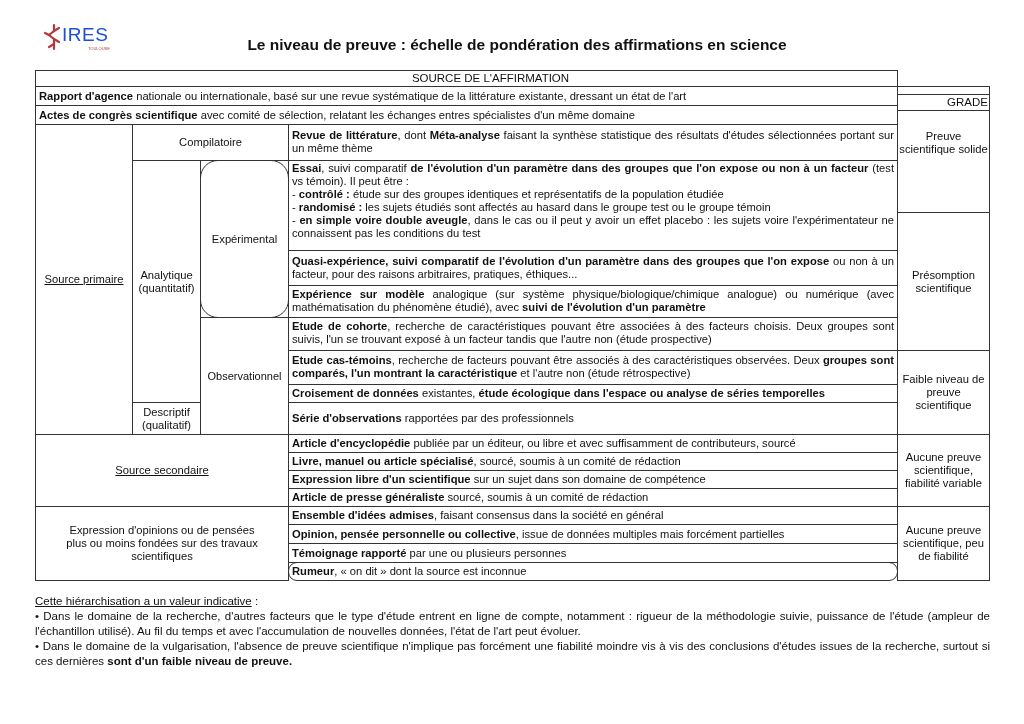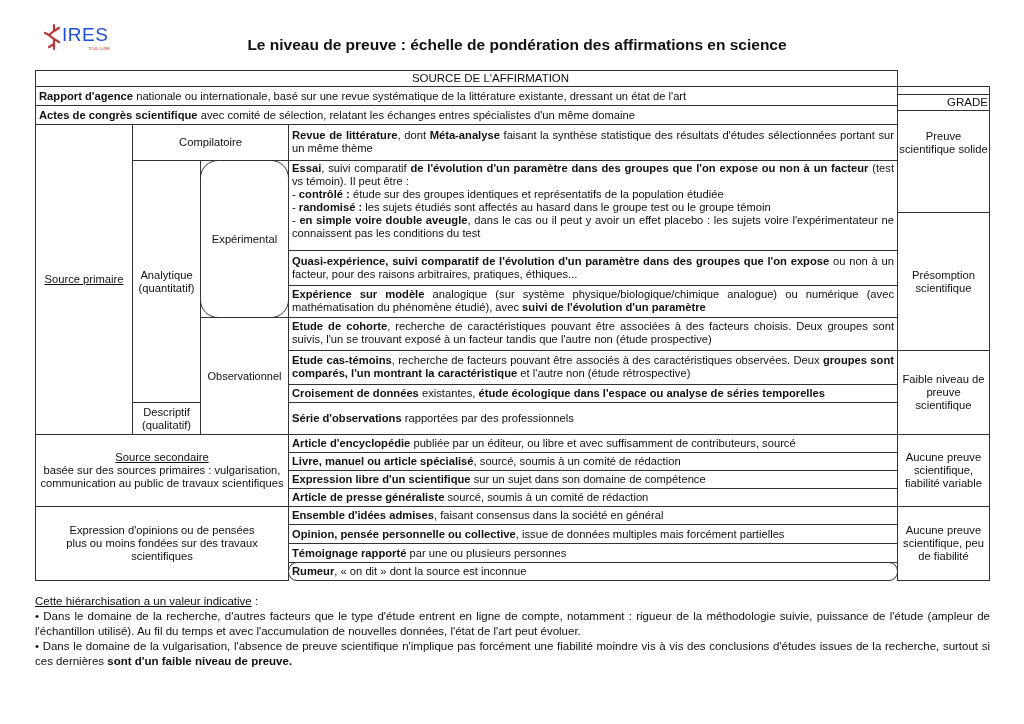--- a/index.html
+++ b/index.html
@@ -80,21 +80,21 @@
   <b>Etude cas-témoins</b><span>, recherche de facteurs pouvant être associés à des caractéristiques observées. Deux </span><b>groupes sont comparés, l'un montrant la caractéristique</b><span> et l'autre non (étude rétrospective)</span>
 </div>
 <div class="cell l vc" style="left:288px;top:384px;width:610px;height:19px;">
   <span><b>Croisement de données</b><span> existantes, </span><b>étude écologique dans l'espace ou analyse de séries temporelles</b></span>
 </div>
 <div class="cell l vc" style="left:288px;top:402px;width:610px;height:33px;">
   <span><b>Série d'observations</b><span> rapportées par des professionnels</span></span>
 </div>
 
 <div class="cell c" style="left:35px;top:434px;width:254px;height:73px;">
-  <div><u>Source secondaire</u><br><span>basée sur des sources primaires : vulgarisation, communication au public de travaux scientifiques</span></div>
+  <div><u>Source secondaire</u><br></div>
 </div>
 <div class="cell l vc" style="left:288px;top:434px;width:610px;height:19px;">
     <span><b>Article d'encyclopédie</b><span> publiée par un éditeur, ou libre et avec suffisamment de contributeurs, sourcé</span></span>
   </div>
 <div class="cell l vc" style="left:288px;top:452px;width:610px;height:19px;">
     <span><b>Livre, manuel ou article spécialisé</b><span>, sourcé, soumis à un comité de rédaction</span></span>
   </div>
 <div class="cell l vc" style="left:288px;top:470px;width:610px;height:19px;">
     <span><b>Expression libre d'un scientifique</b><span> sur un sujet dans son domaine de compétence</span></span>
   </div>

